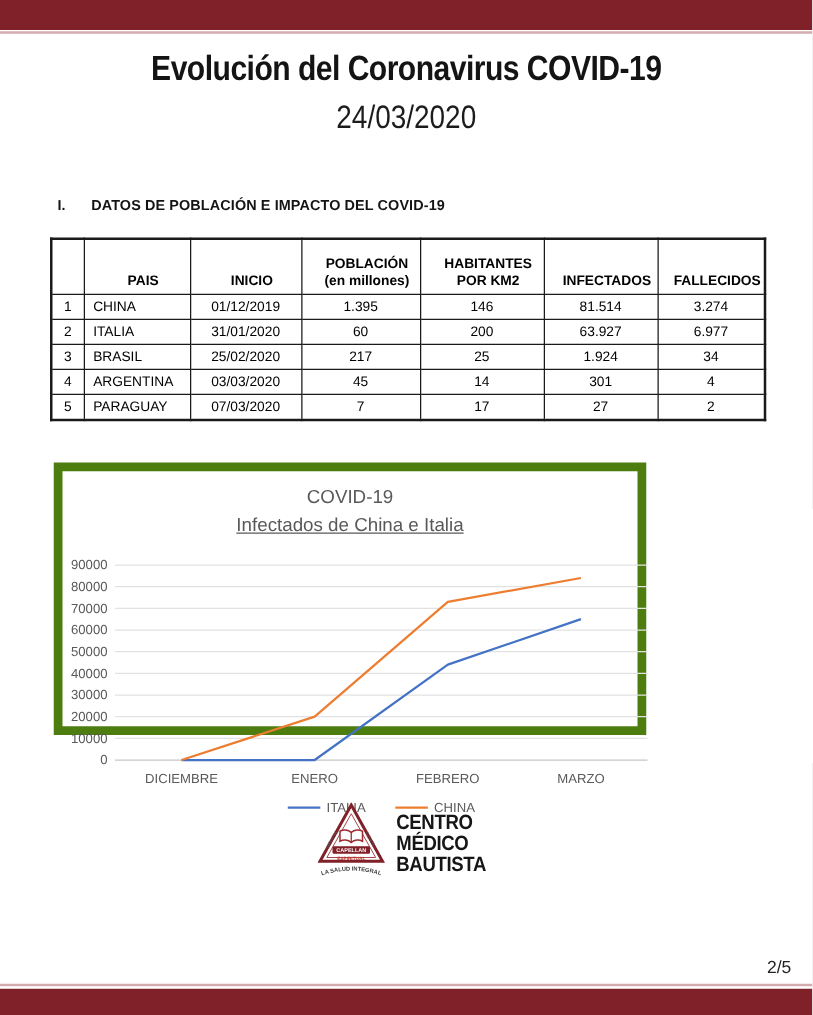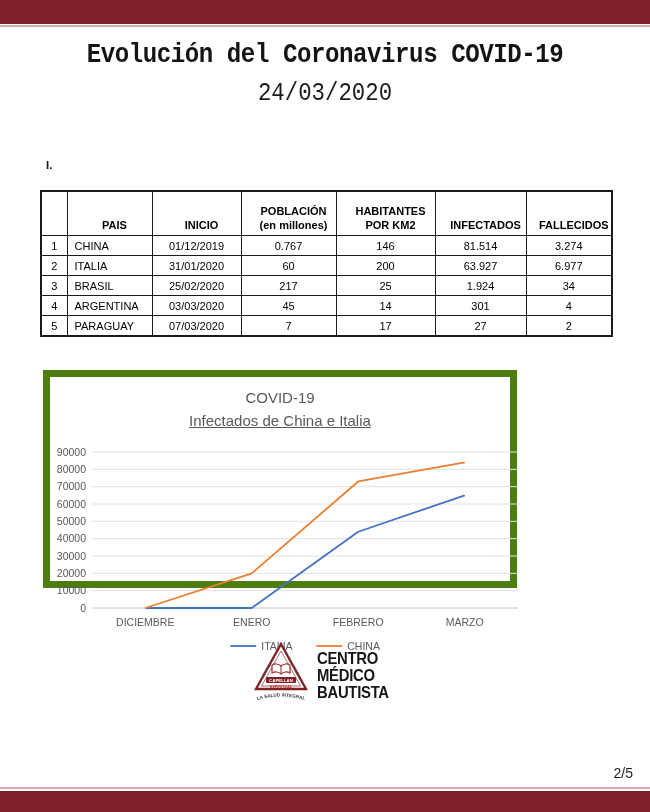--- a/index.html
+++ b/index.html
@@ -8,21 +8,21 @@
     font-family:"Liberation Sans",sans-serif;color:#111;overflow:hidden;
     margin:0 auto;
   }
   
   .top-bar{position:absolute;top:0;left:0;right:0;height:24px;background:#802028;}
   .top-accent{position:absolute;top:25px;left:0;right:0;height:2px;background:#d4abae;}
   .bottom-accent{position:absolute;bottom:23px;left:0;right:0;height:2px;background:#d4abae;}
   .bottom-bar{position:absolute;bottom:0;left:0;right:0;height:21px;background:#802028;}
 
   
-  .doc-header{margin-top:40px;text-align:center;font-family:Liberation Mono, monospace;}
+  .doc-header{margin-top:40px;text-align:center;}
   .doc-title{
     font-size:28px;font-weight:bold;line-height:1.1;margin:0;
     transform:scaleX(0.86);letter-spacing:-0.5px;color:#141414;
   }
   .doc-date{
     font-size:26px;font-weight:400;line-height:1.1;margin:8px 0 0 0;
     transform:scaleX(0.86);color:#1c1c1c;
   }
 
   
@@ -75,20 +75,21 @@
   <div class="top-bar"></div>
   <div class="top-accent"></div>
 
   <div class="doc-header">
     <h1 class="doc-title">Evolución del Coronavirus COVID-19</h1>
     <div class="doc-date">24/03/2020</div>
   </div>
 
   <div class="section-heading">
     <span class="section-numeral">I.</span>
+    <span>DATOS DE POBLACIÓN E IMPACTO DEL COVID-19</span>
   </div>
 
   <table class="covid">
     <colgroup>
         <col style="width: 26px;">
         <col style="width: 85px;">
         <col style="width: 89px;">
         <col style="width: 95px;">
         <col style="width: 99px;">
         <col style="width: 91px;">
@@ -105,21 +106,21 @@
 POR KM2</th>
           <th>INFECTADOS</th>
           <th>FALLECIDOS</th>
         </tr>
     </thead>
     <tbody id="covid-body">
         <tr>
           <td>1</td>
           <td class="cell-left">CHINA</td>
           <td>01/12/2019</td>
-          <td>0.767</td>
+          <td>1.395</td>
           <td>146</td>
           <td>81.514</td>
           <td>3.274</td>
         </tr>
         <tr>
           <td>2</td>
           <td class="cell-left">ITALIA</td>
           <td>31/01/2020</td>
           <td>60</td>
           <td>200</td>

